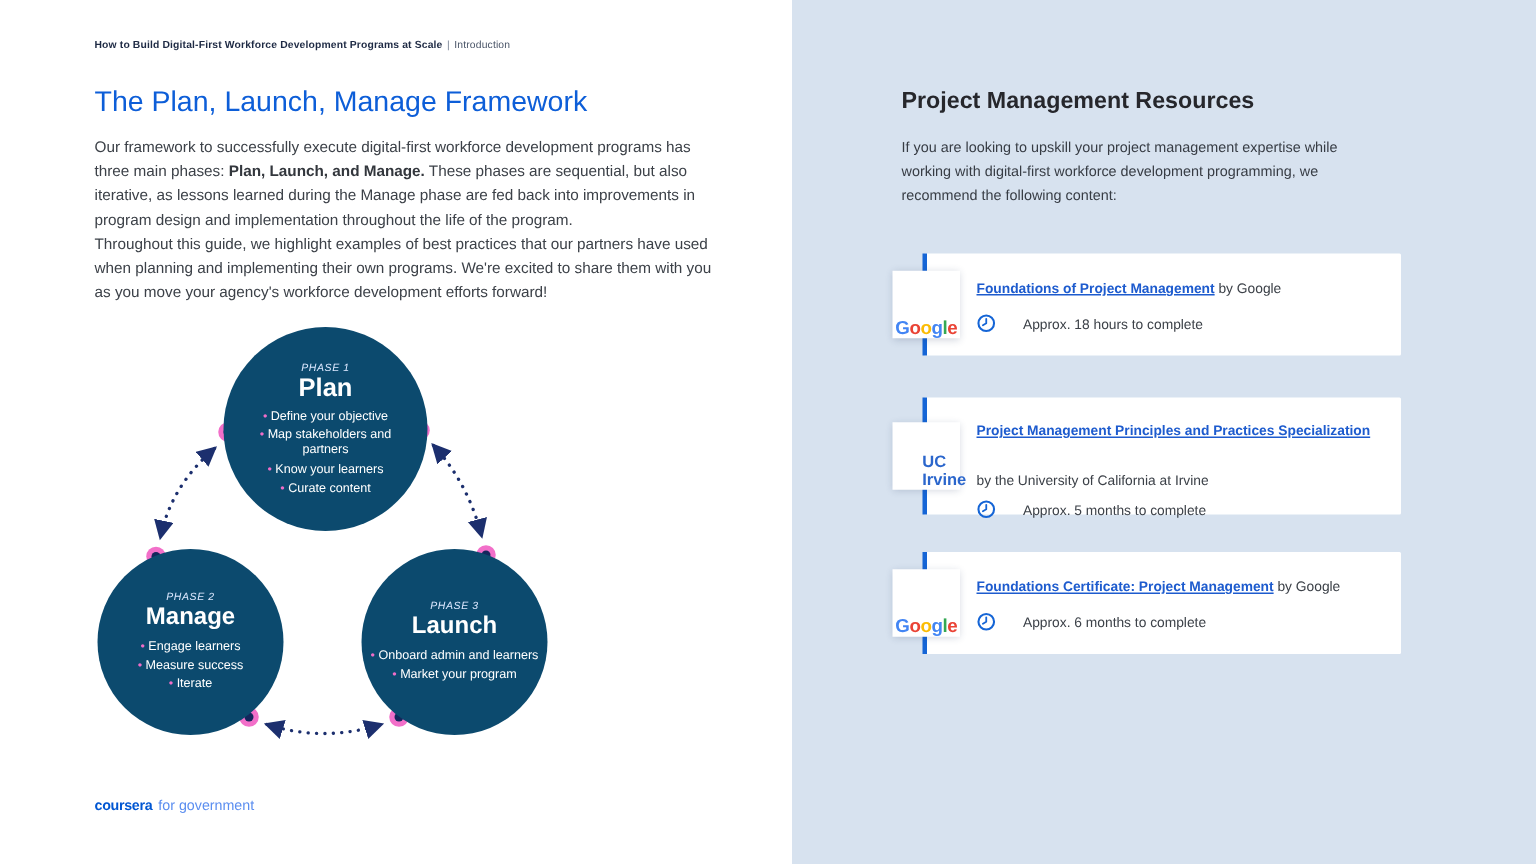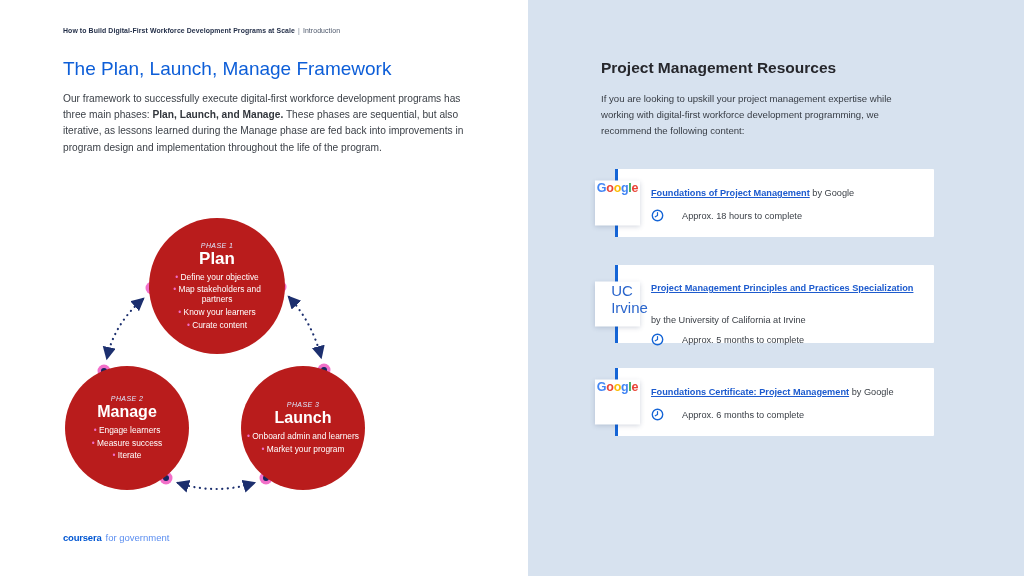--- a/index.html
+++ b/index.html
@@ -12,21 +12,21 @@
   .crumb { position:absolute; left:63px; top:27px; font-size:6.9px; color:#1e2a44; letter-spacing:.1px; }
   .crumb b { font-weight:700; color:#1e2a44; }
   .crumb .sep { color:#7a8494; margin:0 3px; font-weight:400; }
   .crumb .sec { color:#4a5568; font-weight:400; }
   .doc-title { position:absolute; left:63px; top:58px; font-size:19px; font-weight:400; color:#0d5ed8; }
   .para { position:absolute; left:63px; width:420px; font-size:10.2px; line-height:16.2px; color:#3c4148; }
   .para b { font-weight:700; color:#33373d; }
   .p1 { top:91px; } .p2 { top:156px; }
 
   
-  .circle { position:absolute; border-radius:50%; background:#b91c1c; color:#fff;
+  .circle { position:absolute; border-radius:50%; background:#0c4a6e; color:#fff;
     display:flex; flex-direction:column; align-items:center; justify-content:center; text-align:center; }
   .c-plan   { left:149px; top:218px; width:136px; height:136px; }
   .c-manage { left:65px;  top:366px; width:124px; height:124px; }
   .c-launch { left:241px; top:366px; width:124px; height:124px; }
   .phase-label { font-style:italic; font-size:7px; color:#dce8ff; letter-spacing:.4px; margin-bottom:1px; }
   .phase-name { font-weight:700; font-size:17px; line-height:18px; margin-bottom:5px; }
   .c-manage .phase-name, .c-launch .phase-name { font-size:16px; }
   .blist { display:flex; flex-direction:column; gap:3px; max-width:112px; }
   .bitem { font-size:8.4px; line-height:9.8px; color:#ffffff; }
   .bitem::before { content:"• "; color:#f06dc8; font-size:8.4px; }
@@ -39,24 +39,24 @@
   
   .page-right { position:absolute; left:528px; top:0; width:540px; height:576px; background:#d7e2ef; }
   .res-title { position:absolute; left:73px; top:59px; font-size:15.5px; font-weight:700; color:#26272c; }
   .res-intro { position:absolute; left:73px; top:91px; width:314px; font-size:9.6px; line-height:16px; color:#373c44; }
 
   .card { position:absolute; left:88px; width:318px; background:#ffffff; border-radius:1px; }
   .card1 { top:169px; height:68px; } .card2 { top:265px; height:78px; } .card3 { top:368px; height:68px; }
   .accent { position:absolute; left:-1px; top:0; bottom:0; width:3px; background:#1565d6; z-index:2; }
   .logo-box { position:absolute; left:-21px; top:50%; transform:translateY(-50%); width:45px; height:45px;
     background:#fff; box-shadow:0 1px 5px rgba(40,60,100,.22); z-index:3;
-    display:flex; align-items:flex-start; justify-content:center; }
+    display:flex; align-items:flex-end; justify-content:center; }
   .glogo { font-size:12.5px; font-weight:700; letter-spacing:-.3px; }
   .gl0,.gl3 { color:#4285F4; } .gl1,.gl5 { color:#EA4335; } .gl2 { color:#FBBC05; } .gl4 { color:#34A853; }
-  .uci { font-size:15px; font-weight:400; color:#2b66cc;padding-left:24px; }
+  .uci { font-size:11px; font-weight:700; color:#2b66cc;padding-left:24px; }
   .card-content { position:relative; padding:13px 10px 10px 35px; }
   .card2 .card-content { padding-top:12px; }
   .res-link { font-size:9.2px; font-weight:700; color:#1d5bce; text-decoration:underline; }
   .res-suffix { font-size:9.2px; color:#3c4148; }
   .byline { font-size:9.2px; color:#3c4148; margin-top:20px; }
   .dur-row { display:flex; align-items:center; gap:6px; margin-top:9px; }
   .card2 .dur-row { margin-top:8px; }
   .dur-text { font-size:9.2px; color:#3c4148;margin-left:12px; }
   .clock { width:13px; height:13px; flex:0 0 13px; }
 </style>
@@ -68,20 +68,21 @@
   <div class="page-left">
 
     <div class="crumb">
       <b>How to Build Digital-First Workforce Development Programs at Scale</b><span class="sep">|</span><span class="sec">Introduction</span>
     </div>
 
     <h1 class="doc-title">The Plan, Launch, Manage Framework</h1>
 
     <p class="para p1"><span>Our framework to successfully execute digital-first workforce development programs has three main phases: </span><b>Plan, Launch, and Manage.</b><span> These phases are sequential, but also iterative, as lessons learned during the Manage phase are fed back into improvements in program design and implementation throughout the life of the program.</span></p>
 
+    <p class="para p2">Throughout this guide, we highlight examples of best practices that our partners have used when planning and implementing their own programs. We're excited to share them with you as you move your agency's workforce development efforts forward!</p>
 
     <svg class="arc-layer" viewBox="0 0 360 320">
       <defs>
         <marker id="ah-e" markerWidth="7" markerHeight="7" refX="5" refY="3" orient="auto">
           <path d="M0,0 L6,3 L0,6 Z" fill="#1c2f6e"></path>
         </marker>
         <marker id="ah-s" markerWidth="7" markerHeight="7" refX="5" refY="3" orient="auto-start-reverse">
           <path d="M0,0 L6,3 L0,6 Z" fill="#1c2f6e"></path>
         </marker>
       </defs>

